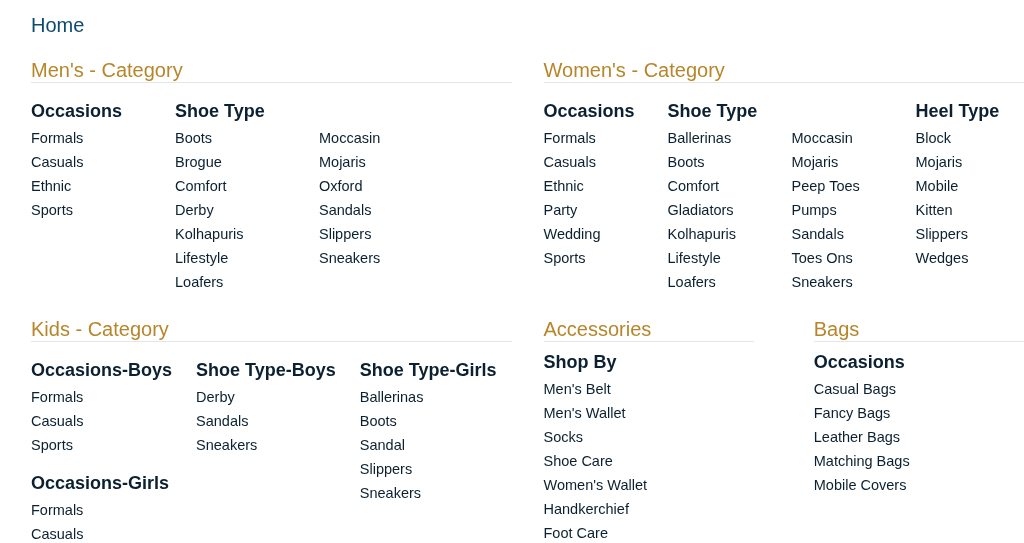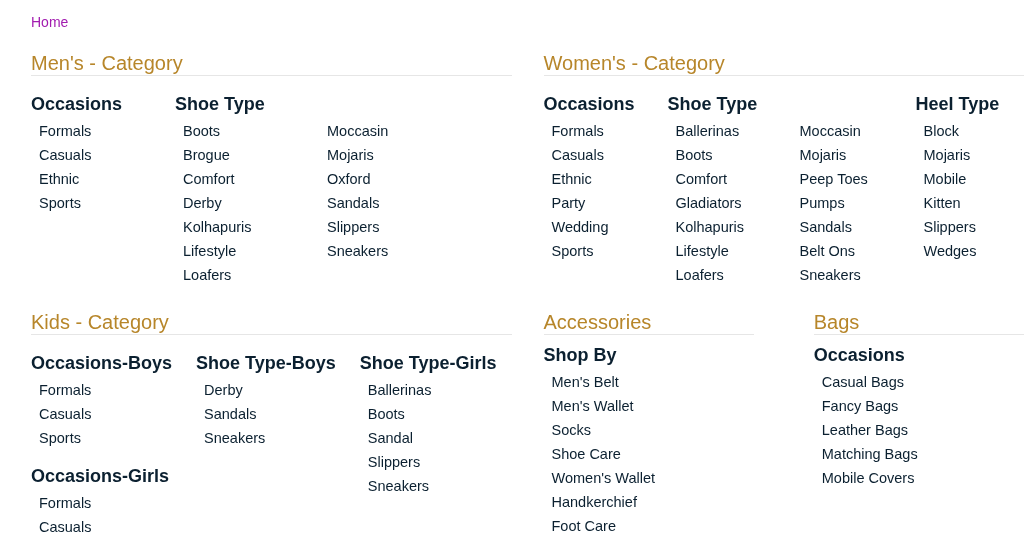--- a/index.html
+++ b/index.html
@@ -12,22 +12,22 @@
     font-size: 14px;
   }
   .container {
     width: 1024px;
     padding: 14px 0 0 31px;
   }
   .breadcrumb {
     margin-bottom: 22px;
   }
   .breadcrumb a {
-    color: #a21caf;
-    font-size: 14px;
+    color: #0c4a6e;
+    font-size: 20px;
     text-decoration: none;
   }
   .section-title {
     color: #b7862a;
     font-size: 20px;
     font-weight: 400;
     margin: 0 0 8px 0;
     border-bottom: 1px solid #e6e6e6;
   }
   .main-row {
@@ -44,21 +44,21 @@
   .sub-col { }
   .sub-head {
     font-weight: bold;
     font-size: 18px;
     color: #0b2030;
     margin: 10px 0 8px 0;
   }
   ul.link-list {
     list-style: none;
     padding: 0;
-    margin: 8px;
+    margin: 0;
   }
   ul.link-list li {
     margin: 0 0 8px 0;
   }
   ul.link-list li a {
     color: #0b2030;
     font-size: 14.5px;
     text-decoration: none;
   }
   .spacer-heading {
@@ -150,21 +150,21 @@
           </ul>
         </div>
         <div class="sub-col" style="min-width:100px">
           <div class="sub-head" style="visibility:hidden">x</div>
           <ul class="link-list">
             <li><a href="#">Moccasin</a></li>
             <li><a href="#">Mojaris</a></li>
             <li><a href="#">Peep Toes</a></li>
             <li><a href="#">Pumps</a></li>
             <li><a href="#">Sandals</a></li>
-            <li><a href="#">Belt Ons</a></li>
+            <li><a href="#">Toes Ons</a></li>
             <li><a href="#">Sneakers</a></li>
           </ul>
         </div>
         <div class="sub-col" style="min-width:90px">
           <div class="sub-head">Heel Type</div>
           <ul class="link-list">
             <li><a href="#">Block</a></li>
             <li><a href="#">Mojaris</a></li>
             <li><a href="#">Mobile</a></li>
             <li><a href="#">Kitten</a></li>

